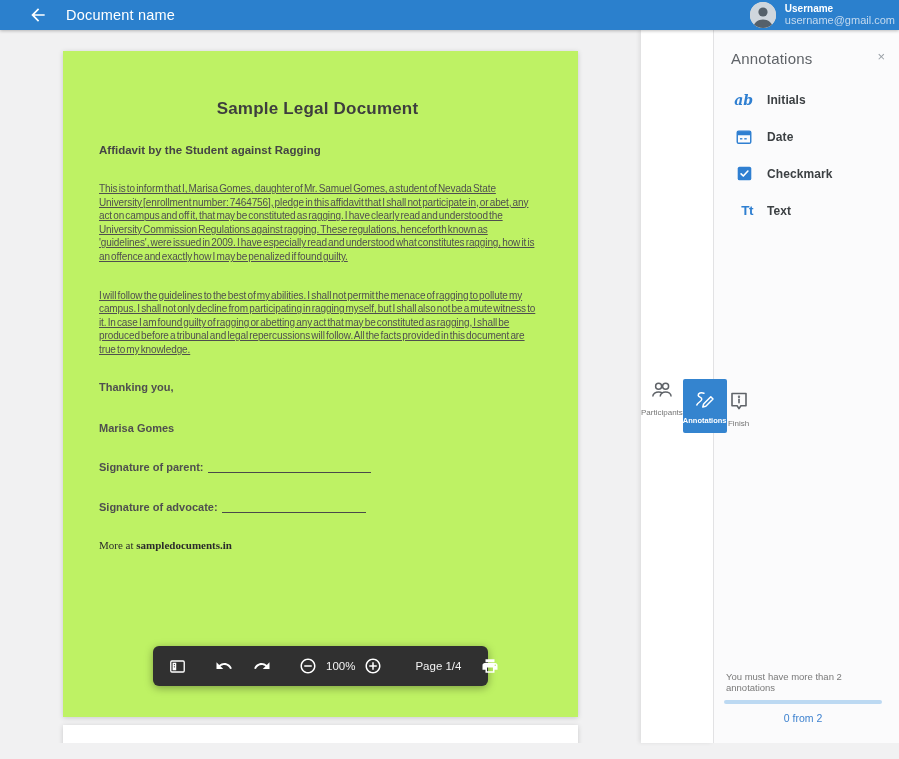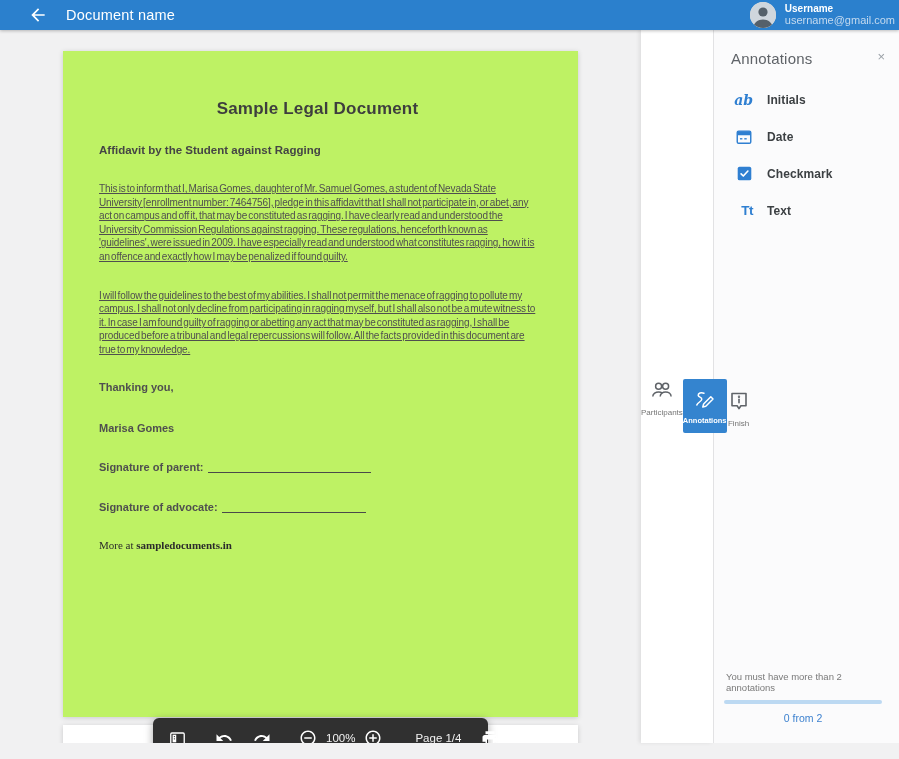--- a/index.html
+++ b/index.html
@@ -44,21 +44,21 @@
   .sig-row { margin-top: 27px; white-space: nowrap; }
   .sig-row + .sig-row { margin-top: 28px; }
   .sig-line { display: inline-block; border-bottom: 1.3px solid #4a4a4a; height: 10px;
     transform: translateY(2px); margin-left: 4px; }
   .sig-line-1 { width: 221px; } .sig-line-2 { width: 163px; } .sig-line-3 { width: 144px; }
   .doc-footer { margin-top: 26px; font-family: "Liberation Serif", serif; font-size: 11px; color: #2b2b2b; }
   .doc-footer b { font-weight: bold; }
 
   
   .toolbar {
-    position: absolute; left: 153px; top: 688px; width: 335px; height: 40px;
+    position: absolute; left: 153px; top: 616px; width: 335px; height: 40px;
     background: #303030; border-radius: 6px; display: flex; align-items: center;
     padding: 0 14px; box-shadow: 0 2px 8px rgba(0,0,0,.35); z-index: 10;
   }
   .tb-btn { background: none; border: none; padding: 0; width: 20px; height: 20px; cursor: pointer;
     display: flex; align-items: center; justify-content: center; flex: none; }
   .tb-text { color: #f2f2f2; font-size: 11.5px; flex: none; }
   .m27 { margin-left: 27px; } .m18 { margin-left: 18px; } .m26 { margin-left: 26px; }
   .m8 { margin-left: 8px; } .m32 { margin-left: 32px; } .m19 { margin-left: 19px; }
 
   

